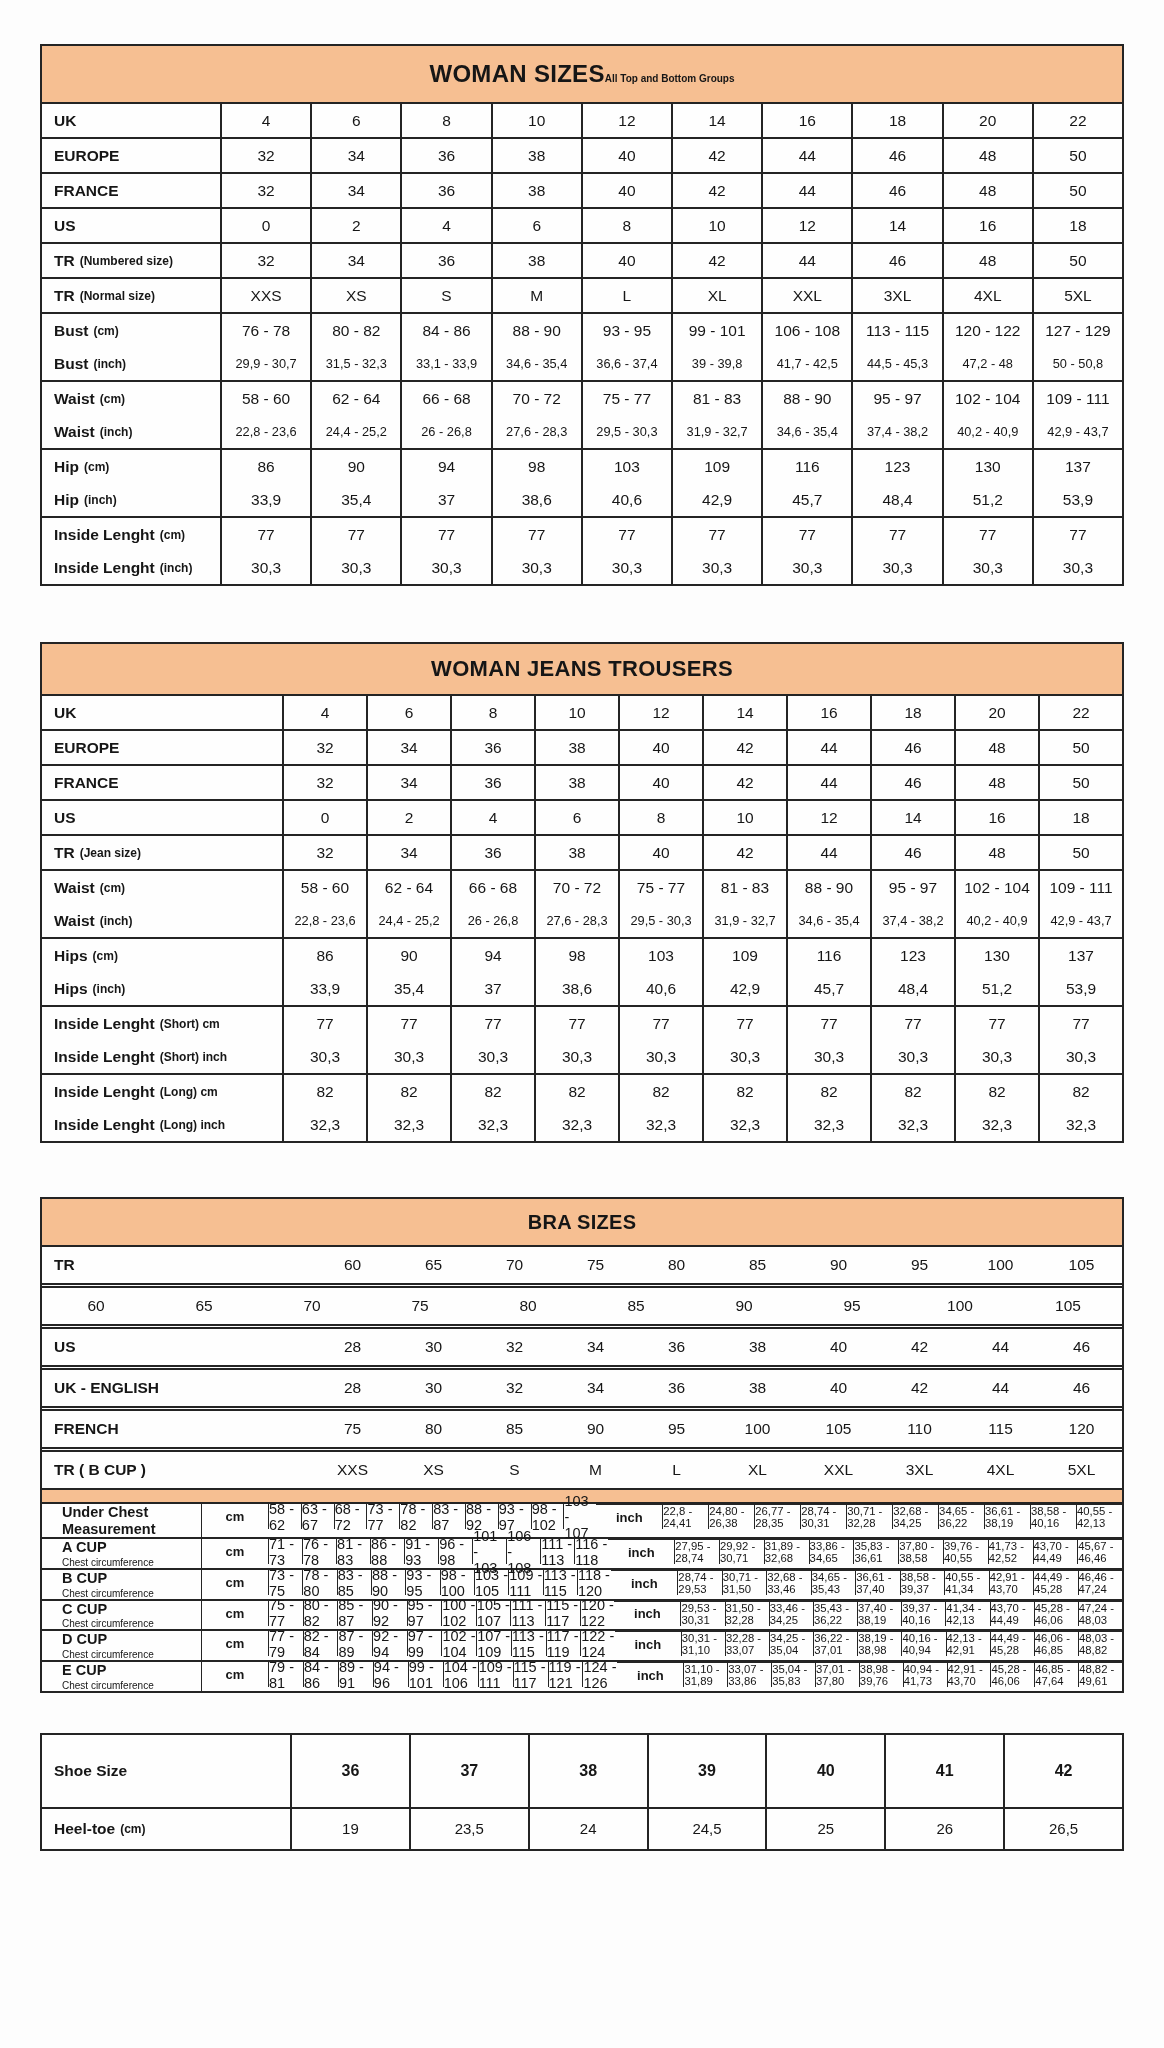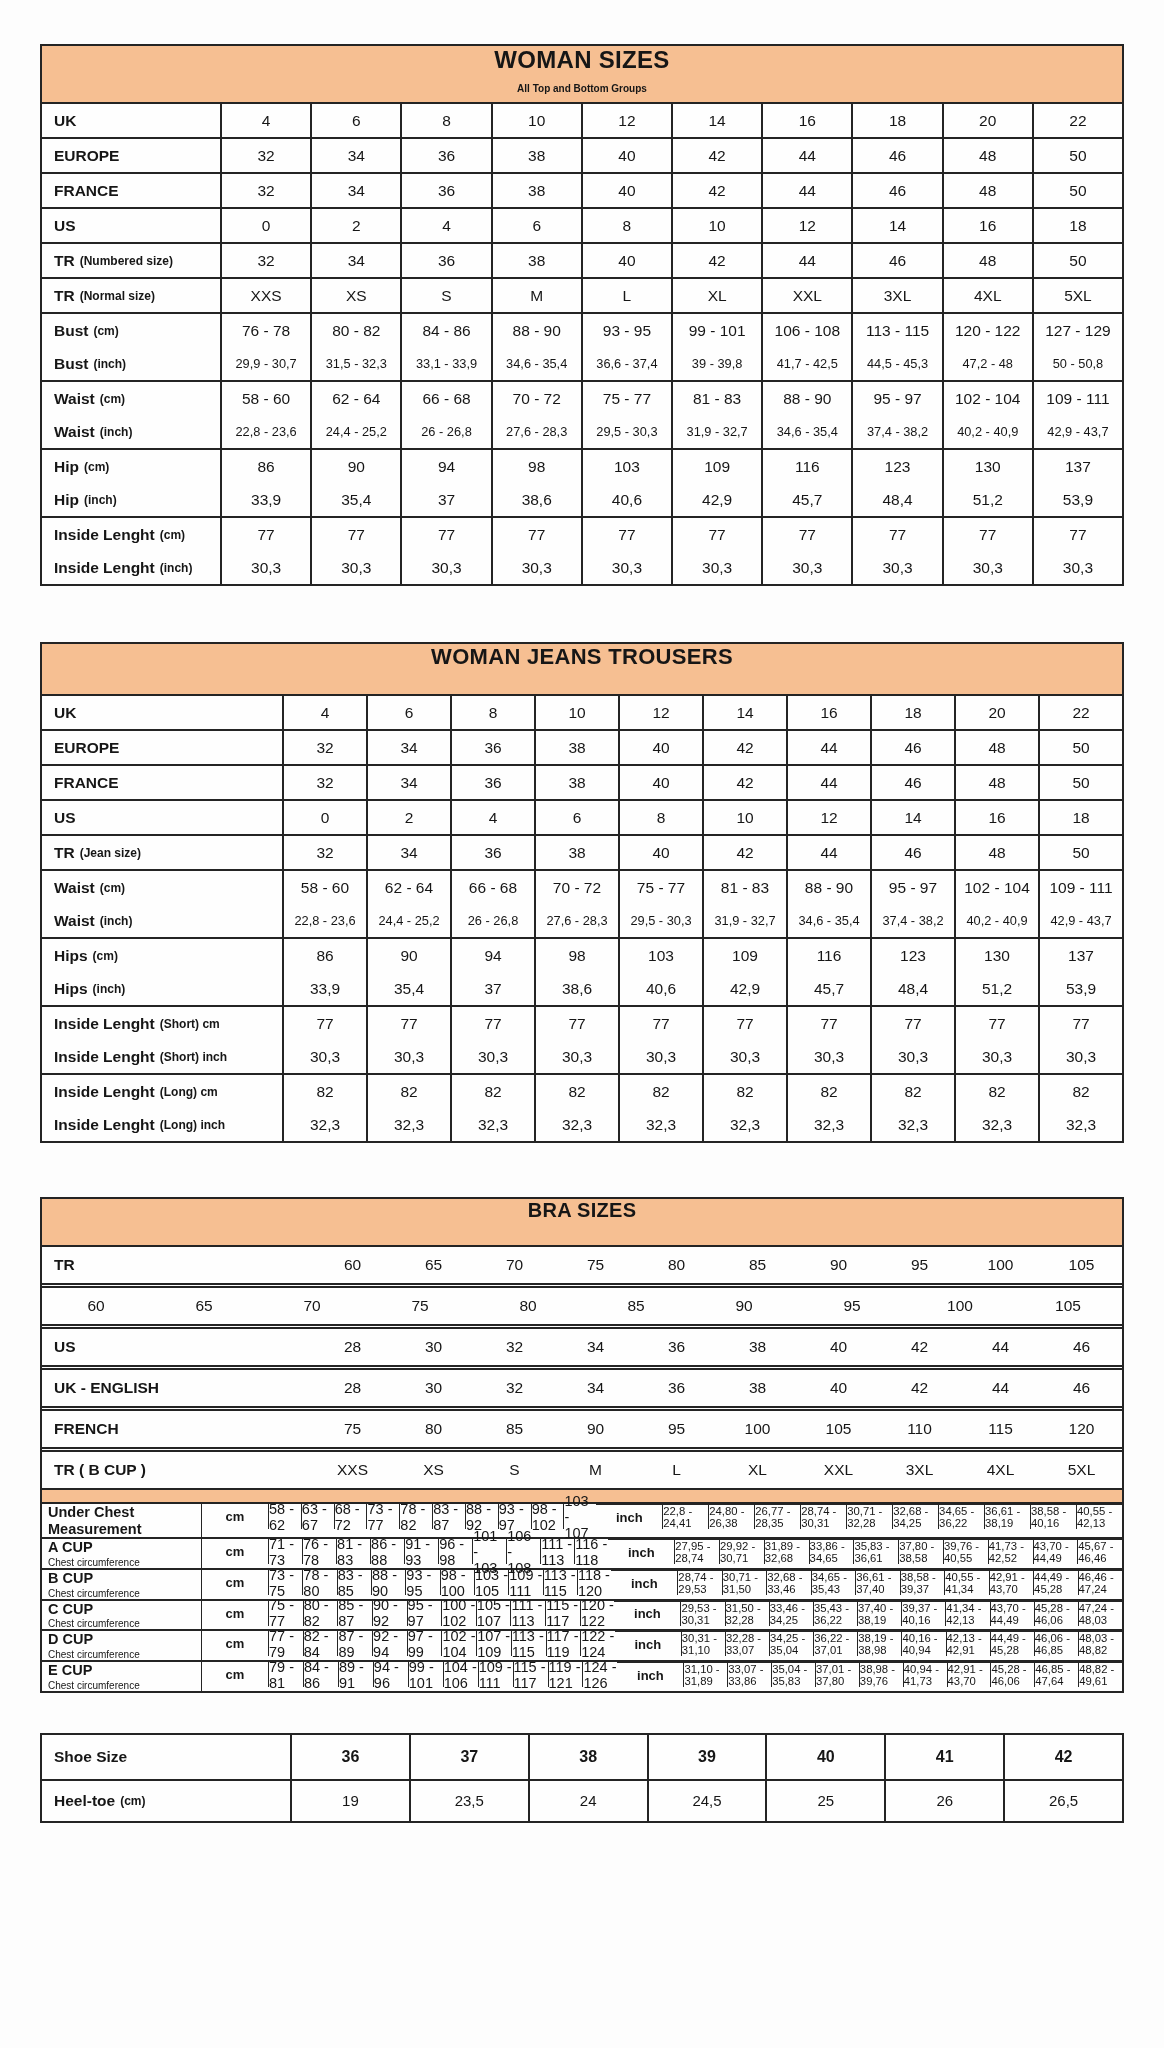--- a/index.html
+++ b/index.html
@@ -2,21 +2,21 @@
 <html style="--accent: #f6bf92; --bd: #242424; --text: #161616; --bg: #fdfdfd;"><head>
 <meta charset="utf-8">
 <style>
   :root{--accent:#f6bf92;--bd:#242424;--text:#161616;--bg:#fdfdfd}
   *{box-sizing:border-box;margin:0;padding:0}
   html,body{width:1164px;height:2048px}
   body{background:var(--bg);font-family:"Liberation Sans",sans-serif;color:var(--text);overflow:hidden}
   .page{padding:44px 40px 0}
   .tbl{border:2px solid var(--bd);background:#fefefe}
   .mb1{margin-bottom:56px}.mb2{margin-bottom:54px}.mb3{margin-bottom:40px}
-  .hd{background:var(--accent);border-bottom:2px solid var(--bd);display:flex;flex-direction:column;align-items:center;text-align:center}
+  .hd{background:var(--accent);border-bottom:2px solid var(--bd);display:flex;flex-direction:row;align-items:center;justify-content:center;text-align:center}
   #sec-woman .hd{height:58px}
   #sec-jeans .hd{height:52px}
   #sec-bra .hd{height:48px}
   #sec-shoes .hd{height:48px}
   .hd-title{font-weight:700;font-size:24px;letter-spacing:.3px}
   #sec-jeans .hd-title{font-size:22px}
   #sec-bra .hd-title,#sec-shoes .hd-title{font-size:20px}
   .hd-sub{font-weight:700;font-size:10px;margin-top:9px}
   .grid .group + .group{border-top:2px solid var(--bd)}
   .grid.dblsep .group + .group{border-top:5px double var(--bd)}
@@ -27,31 +27,31 @@
   .cell.label{justify-content:flex-start;padding-left:12px;gap:5px}
   .lab-main{font-weight:700;font-size:15.5px;white-space:nowrap}
   .lab-small{font-weight:700;font-size:12px;white-space:nowrap}
   .cell.val{flex:1;font-size:15.5px}
   .cell.val.dense{font-size:12.8px}
   .rule .cell + .cell{border-left:2px solid var(--bd)}
   .norule .cell + .cell{border-left:none}
   .band{height:16px;background:var(--accent);border-top:2px solid var(--bd);border-bottom:2px solid var(--bd)}
   .cupwrap .cupgroup{display:flex}
   .cupwrap .cupgroup + .cupgroup{border-top:2px solid var(--bd)}
-  .cuplabel{flex:0 0 160px;border-right:1.6px solid var(--bd);display:flex;flex-direction:column;justify-content:center;padding-left:6px}
+  .cuplabel{flex:0 0 160px;border-right:1.6px solid var(--bd);display:flex;flex-direction:column;justify-content:center;padding-left:20px}
   .cuplabel-main{font-weight:700;font-size:14.5px;line-height:1.15}
   .cuplabel-sub{font-size:10px;margin-top:1px}
   .cuprows{flex:1;display:flex;}
   .cuprow{display:flex;height:25px}
   .cuprow + .cuprow{border-top:1.6px solid var(--bd)}
   .cuprow .cell + .cell{border-left:1.6px solid var(--bd)}
   .cell.unit{flex:0 0 66px;font-weight:700;font-size:13px}
   .cell.cupval{flex:1;font-size:14.5px}
   .cell.cupval.dense{font-size:11.3px}
-  #shoes-grid .group:first-child .row{height:44px}
+  #shoes-grid .group:first-child .row{height:72px}
   #shoes-grid .group:last-child .row{height:40px}
   #shoes-grid .cell.val{font-size:15px}
   #shoes-grid .cell.val.b{font-weight:700;font-size:16px}
 </style>
 </head>
 <body>
 
 <div class="page">
 
   <section class="tbl mb1" id="sec-woman">

